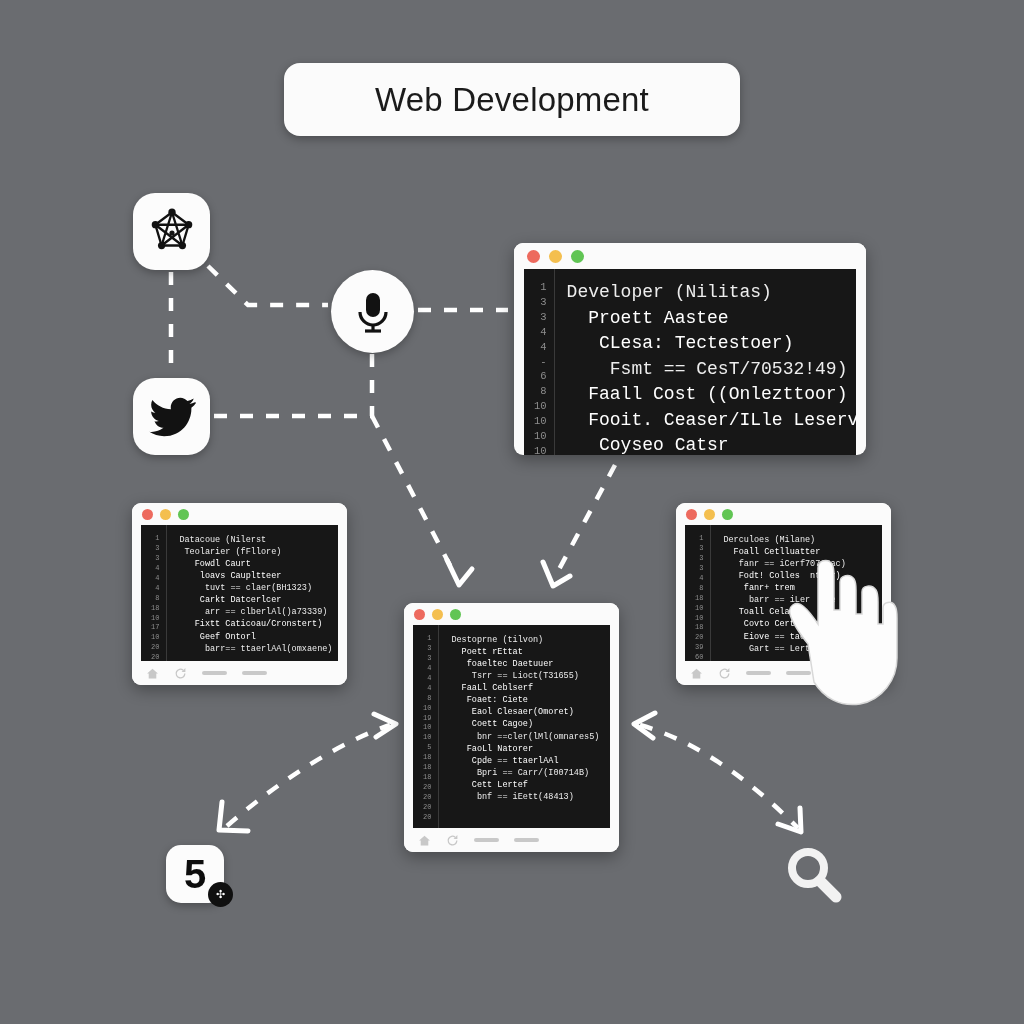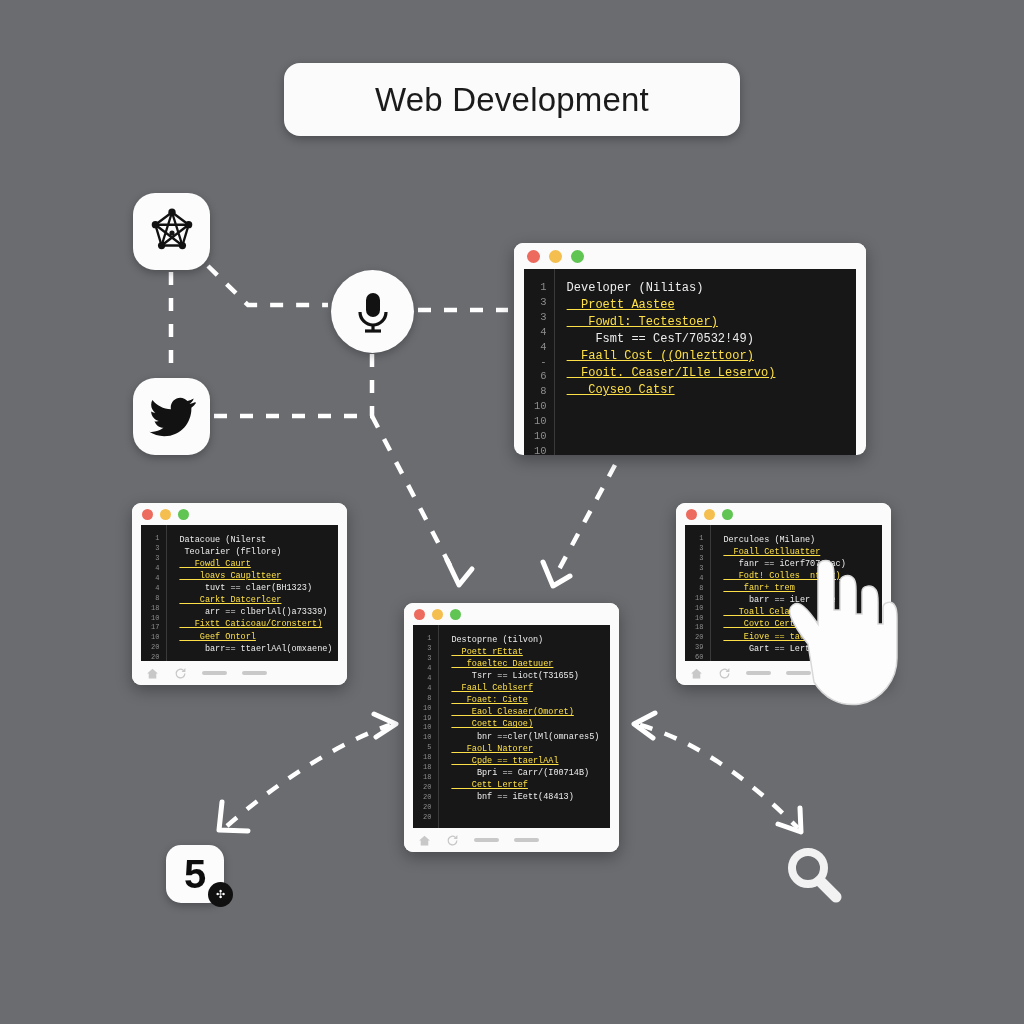--- a/index.html
+++ b/index.html
@@ -172,21 +172,21 @@
   .code-lines {
     flex: 1 1 auto;
     padding: 9px 0 0 12px;
     font-family: "Liberation Mono", monospace;
     overflow: hidden;
   }
   .ln, .cl {
     line-height: 1.42;
     white-space: pre;
   }
-  .cl.kw   { color: #fde047; text-decoration: underline; }
+  .cl.kw   { color: #ffffff; }
   .cl.plain{ color: #ededed; }
   .cl.blank{ color: transparent; }
 
   
   .code-lines, .gutter { filter: blur(0.45px); }
 
   .win-footer {
     height: 24px;
     background: #fbfbfb;
     display: flex;
@@ -203,21 +203,21 @@
     background: #c9c9c9;
   }
 
   
   .win.win-top    { left: 514px; top: 243px; width: 352px; height: 212px; }
   .win.win-left   { left: 132px; top: 503px; width: 215px; height: 182px; }
   .win.win-center { left: 404px; top: 603px; width: 215px; height: 249px; }
   .win.win-right  { left: 676px; top: 503px; width: 215px; height: 182px; }
 
   .win-top .gutter { font-size: 10.5px; padding-top: 11px; }
-  .win-top .code-lines { font-size: 12px; padding-top: 11px; }
+  .win-top .code-lines { font-size: 18px; padding-top: 11px; }
   .win-left .gutter, .win-right .gutter, .win-center .gutter { font-size: 7px; }
   .win-left .code-lines, .win-right .code-lines, .win-center .code-lines { font-size: 8.5px; }
 
   
   .hand-cursor {
     position: absolute;
     left: 770px;
     top: 548px;
     width: 130px;
     height: 160px;
@@ -323,21 +323,21 @@
         <div class="ln">10</div>
         <div class="ln">10</div>
         <div class="ln">10</div>
         <div class="ln">10</div>
 
       </div>
       <div class="code-lines">
         <div class="cl plain">Developer (Nilitas)</div>
         <div class="cl blank"></div>
         <div class="cl kw">  Proett Aastee</div>
-        <div class="cl kw">   Fowdl: Tectestoer)</div>
+        <div class="cl kw">   CLesa: Tectestoer)</div>
         <div class="cl plain">    Fsmt == CesT/70532!49)</div>
         <div class="cl blank"></div>
         <div class="cl kw">  Faall Cost ((Onlezttoor)</div>
         <div class="cl blank"></div>
         <div class="cl kw">  Fooit. Ceaser/ILle Leservo)</div>
         <div class="cl kw">   Coyseo Catsr</div>
 
       </div>
     </div>
   </div>

